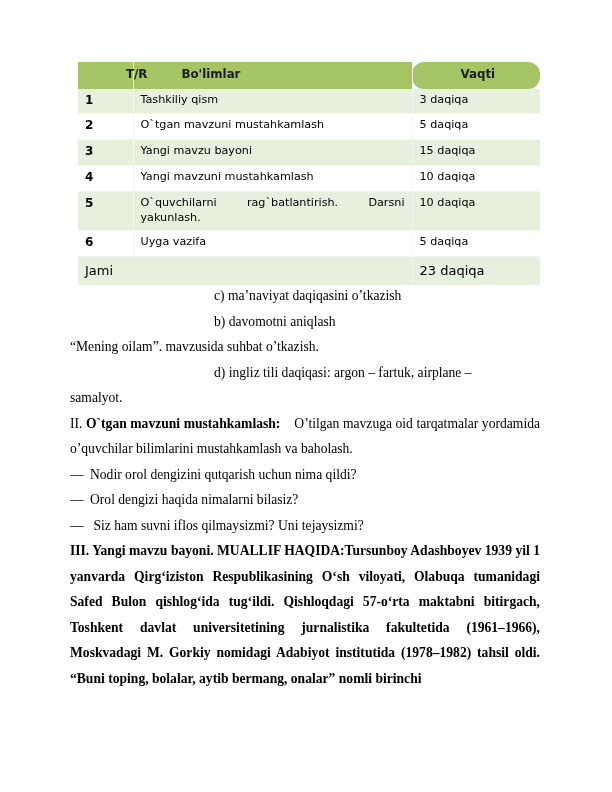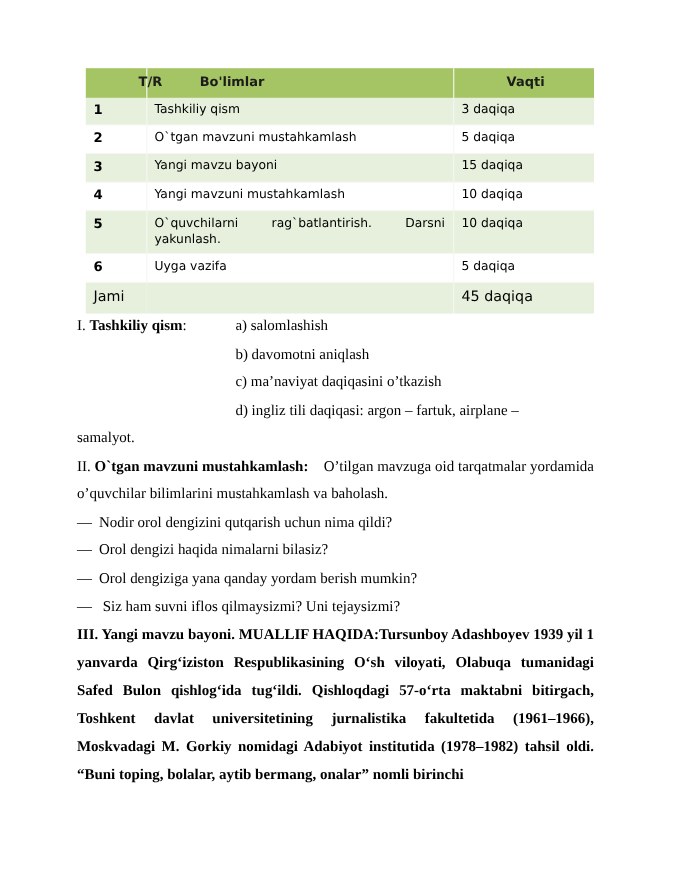--- a/index.html
+++ b/index.html
@@ -51,21 +51,21 @@
     background: #a5c565;
     color: #1c1c1c;
     font-weight: bold;
     font-size: 11.8px;
     text-align: left;
     padding-top: 5px;
     padding-bottom: 6px;
     border-right: 1.5px solid #f4f7ef;
     padding-left: 48px;
   }
-  .lesson-table thead th:last-child { border-right: none; }
+  .lesson-table thead th:last-child { border-right: none; border-radius: 12px; }
 
   .lesson-table tbody tr.alt td { background: #e6f0dc; }
   .lesson-table tbody tr.plain td { background: #ffffff; }
 
   .lesson-table tbody td {
     border-right: 1.5px solid #f4f7ef;
     border-bottom: 1.2px solid #f4f7ef;
   }
   .lesson-table tbody td:last-child { border-right: none; }
 
@@ -155,42 +155,41 @@
         <td>10 daqiqa</td>
       </tr>
       <tr class="plain">
         <td class="num">6</td>
         <td>Uyga vazifa</td>
         <td>5 daqiqa</td>
       </tr>
       <tr class="total">
         <td class="total-label">Jami</td>
         <td class="total-mid"></td>
-        <td>45 daqiqa</td>
+        <td>23 daqiqa</td>
       </tr>
     </tbody>
   </table>
 
   <div class="body-text">
 
-    <p class="indent-a"><span class="lead"><span>I.</span> <span class="b">Tashkiliy qism</span><span>:</span></span><span>a) salomlashish</span></p>
+
+    <p class="indent-a"><span class="lead-blank"></span><span>c) ma’naviyat daqiqasini o’tkazish</span></p>
 
     <p class="indent-a"><span class="lead-blank"></span><span>b) davomotni aniqlash</span></p>
 
-    <p class="indent-a"><span class="lead-blank"></span><span>c) ma’naviyat daqiqasini o’tkazish</span></p>
-
+    <p class="dash-line">“Mening oilam”. mavzusida suhbat o’tkazish.</p>
 
     <p class="indent-a"><span class="lead-blank"></span><span>d)  ingliz  tili  daqiqasi:    argon  –  fartuk,  airplane  –</span></p>
 
     <p class="dash-line">samalyot.</p>
 
     <p class="para-justify"><span>II.</span> <span class="b">O`tgan mavzuni mustahkamlash:</span><span class="tab-gap"></span><span>O’tilgan  mavzuga  oid  tarqatmalar yordamida o’quvchilar bilimlarini mustahkamlash va baholash.</span></p>
 
     <p class="dash-line"><span class="dash">—</span><span>Nodir orol dengizini qutqarish uchun nima qildi?</span></p>
     <p class="dash-line"><span class="dash">—</span><span>Orol dengizi haqida nimalarni bilasiz?</span></p>
-    <p class="dash-line"><span class="dash">—</span><span>Orol dengiziga yana qanday yordam berish mumkin?</span></p>
     <p class="dash-line"><span class="dash">—</span><span> Siz ham suvni iflos qilmaysizmi? Uni tejaysizmi?</span></p>
 
     <p class="b para-justify">III. Yangi mavzu bayoni. MUALLIF HAQIDA:Tursunboy Adashboyev 1939 yil 1 yanvarda Qirg‘iziston Respublikasining O‘sh viloyati, Olabuqa tumanidagi Safed Bulon qishlog‘ida tug‘ildi. Qishloqdagi 57-o‘rta maktabni bitirgach, Toshkent davlat universitetining jurnalistika fakultetida (1961–1966), Moskvadagi M. Gorkiy nomidagi Adabiyot institutida (1978–1982) tahsil oldi. “Buni toping, bolalar, aytib bermang, onalar” nomli birinchi</p>
 
   </div>
 
 </div>
 
 </body></html>

